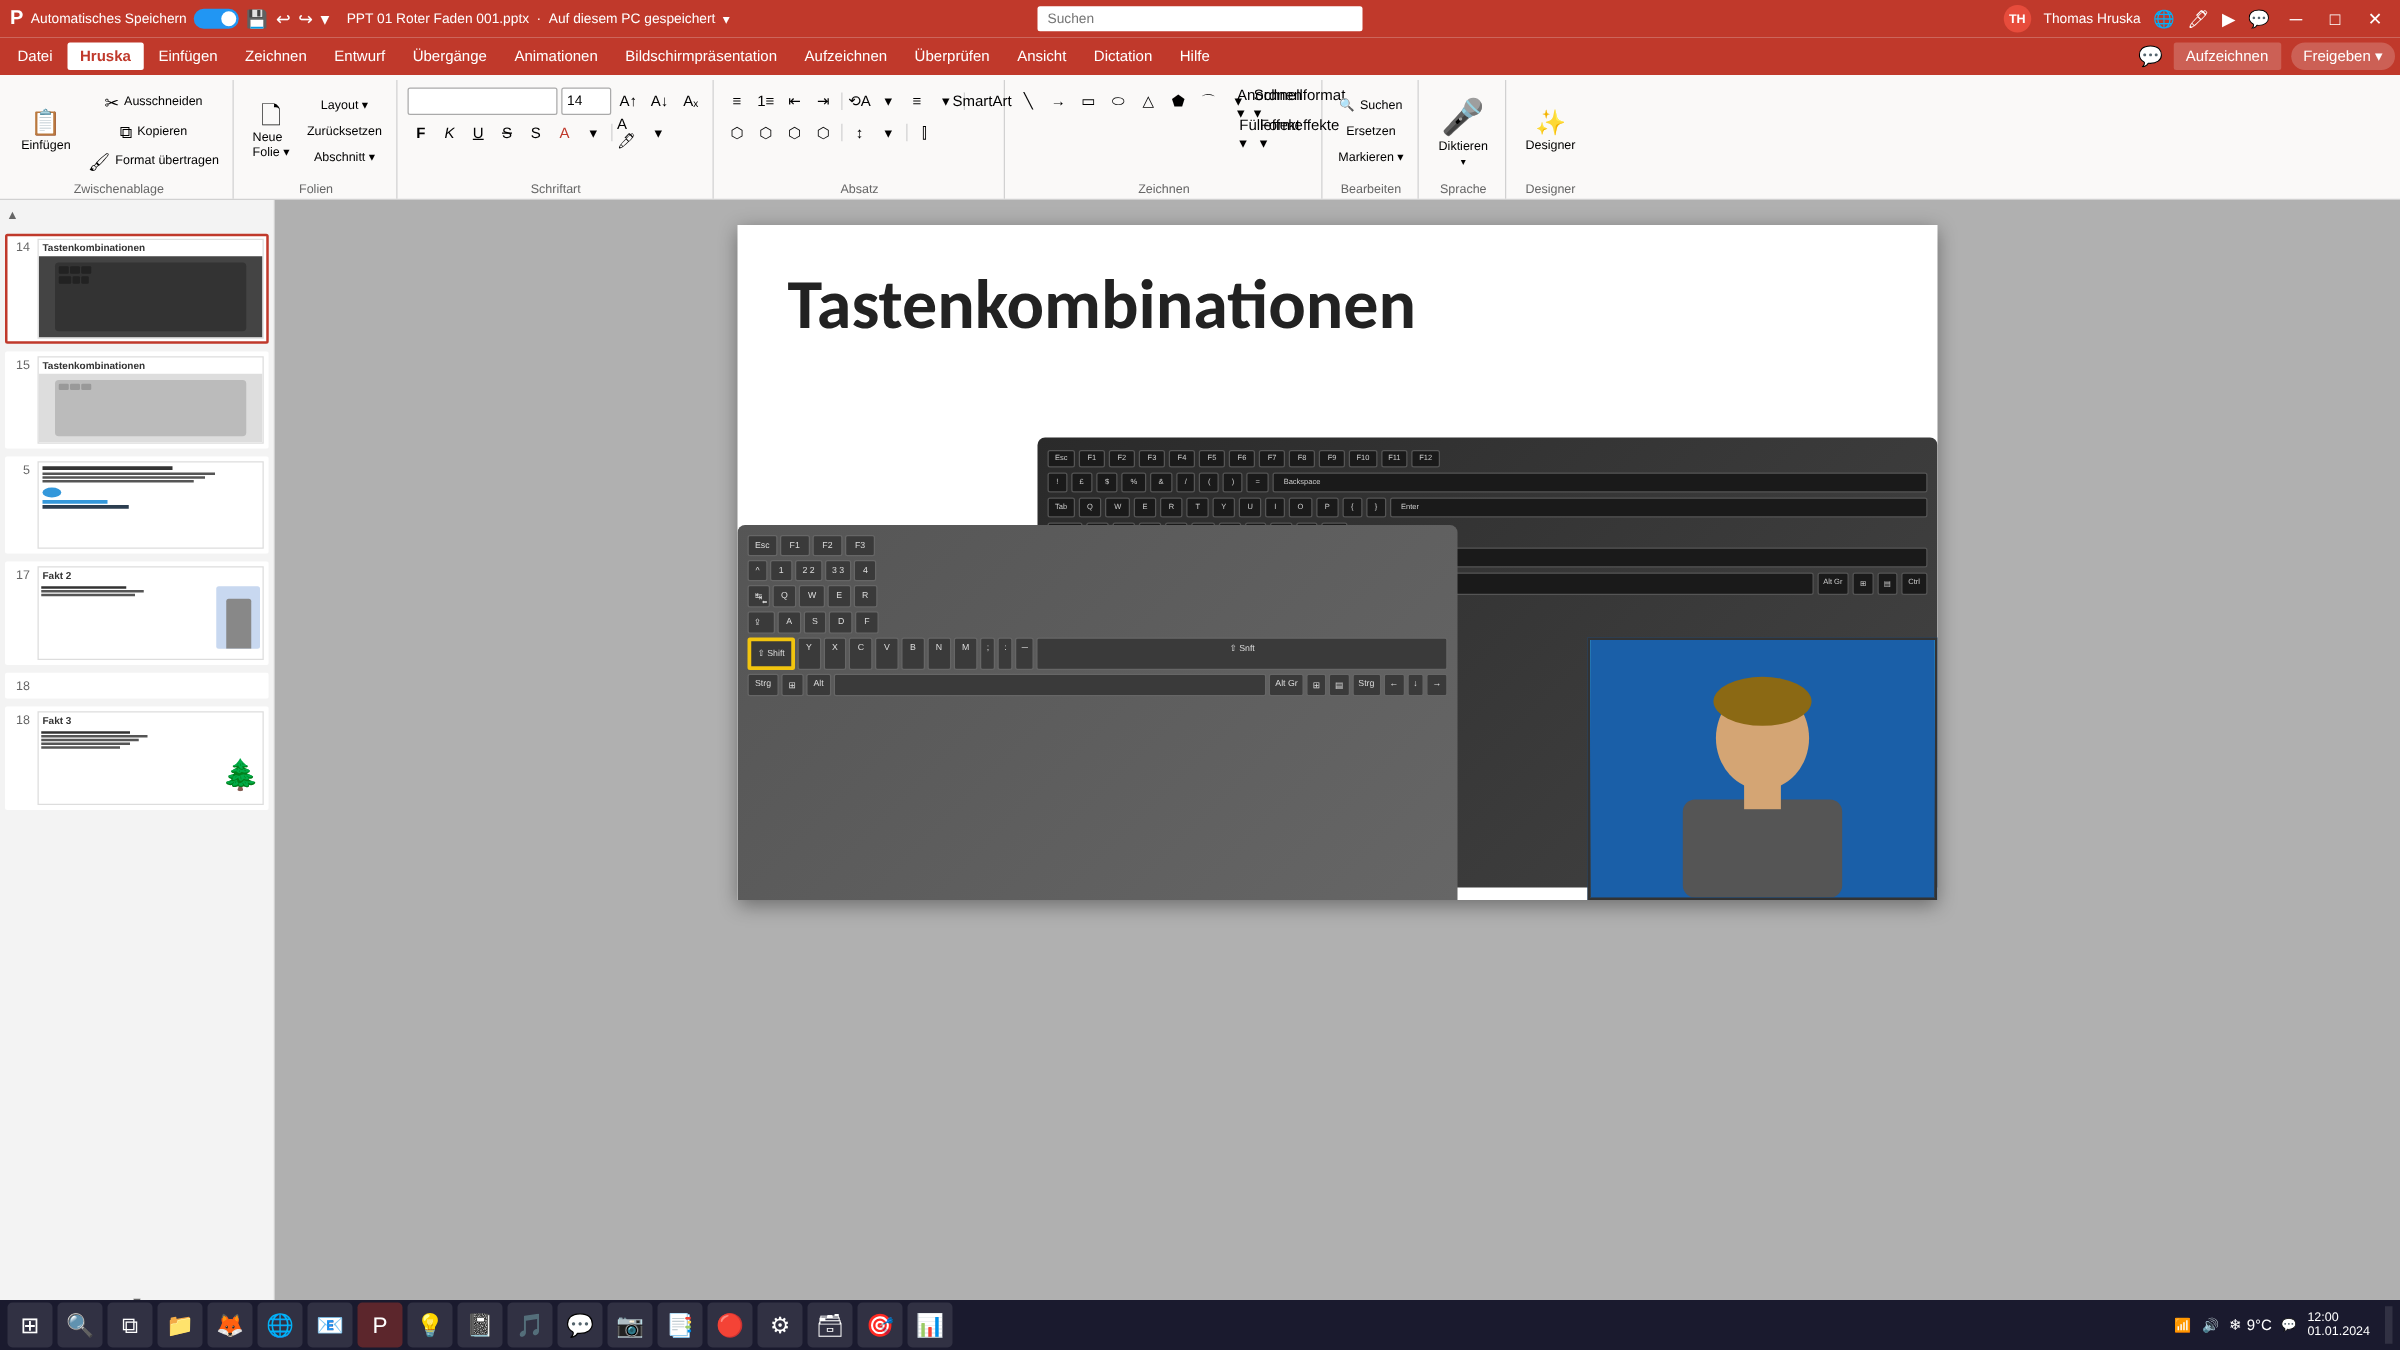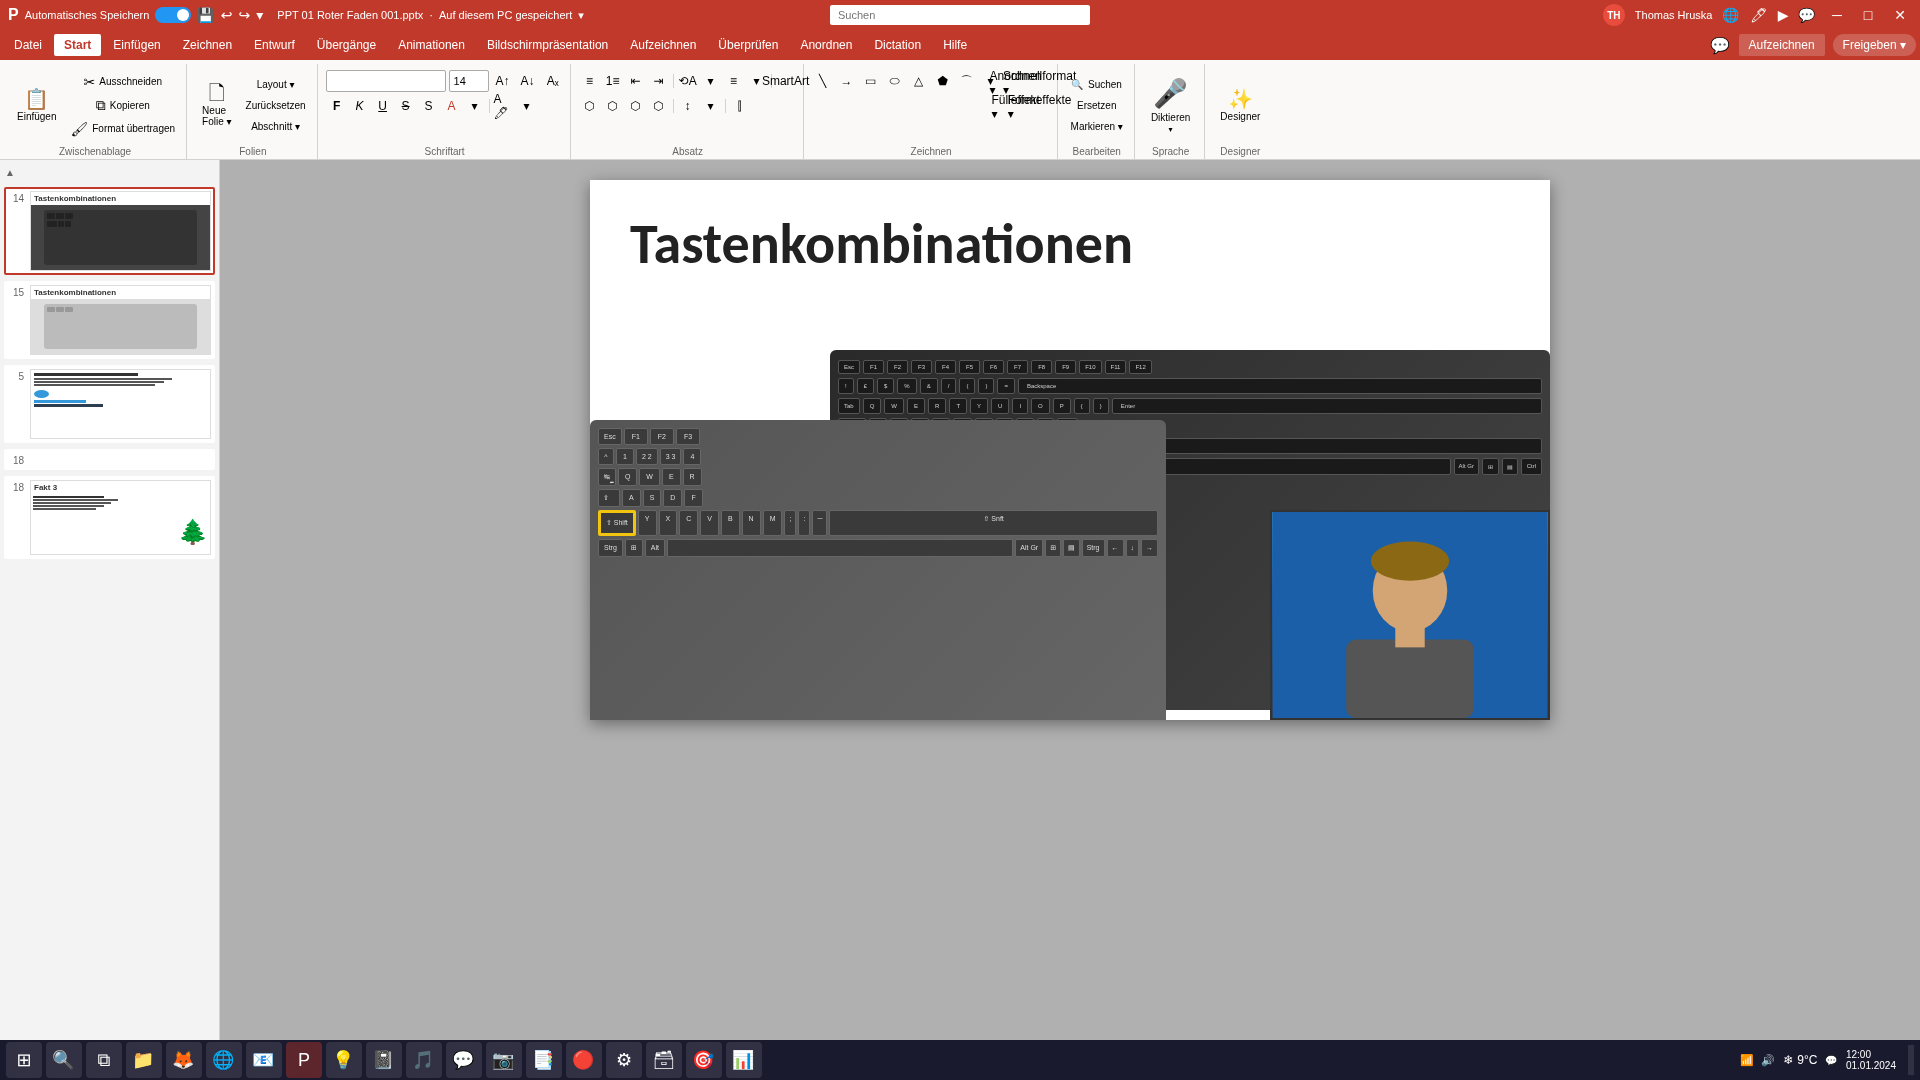--- a/index.html
+++ b/index.html
@@ -263,30 +263,30 @@
     <span style="cursor:pointer; font-size:14px;">▶</span>
     <span style="cursor:pointer; font-size:14px;">💬</span>
     <button class="title-btn">─</button>
     <button class="title-btn">□</button>
     <button class="title-btn close">✕</button>
   </div>
 </div>
 
 <div id="menubar">
   <span class="menu-item">Datei</span>
-  <span class="menu-item active">Start</span>
+  <span class="menu-item active">Hruska</span>
   <span class="menu-item">Einfügen</span>
   <span class="menu-item">Zeichnen</span>
   <span class="menu-item">Entwurf</span>
   <span class="menu-item">Übergänge</span>
   <span class="menu-item">Animationen</span>
   <span class="menu-item">Bildschirmpräsentation</span>
   <span class="menu-item">Aufzeichnen</span>
   <span class="menu-item">Überprüfen</span>
-  <span class="menu-item">Anordnen</span>
+  <span class="menu-item">Ansicht</span>
   <span class="menu-item">Dictation</span>
   <span class="menu-item">Hilfe</span>
   <div style="margin-left:auto; display:flex; gap:8px; align-items:center;">
     <span style="cursor:pointer; font-size:16px; color:white;">💬</span>
     <span class="menu-item" style="background:rgba(255,255,255,0.2);">Aufzeichnen</span>
     <span class="menu-item" style="background:rgba(255,255,255,0.2);border-radius:11px;">Freigeben ▾</span>
   </div>
 </div>
 
 <div id="ribbon">
@@ -514,20 +514,36 @@
             <div style="height:2px; background:#555; margin-bottom:1px; width:75%;"></div>
             <div style="height:2px; background:#555; margin-bottom:1px; width:70%;"></div>
             <div style="height:8px; background:#3498db; margin-top:4px; width:15px; border-radius:50%;"></div>
             <div style="height:3px; background:#3498db; margin-top:2px; width:30%;"></div>
             <div style="height:3px; background:#2c3e50; margin-top:1px; width:40%;"></div>
           </div>
         </div>
       </div>
     </div>
 
+    <div class="slide-thumb">
+      <span class="slide-num">17</span>
+      <div class="slide-preview" style="flex:1; height:75px;">
+        <div class="slide-preview-title">Fakt 2</div>
+        <div style="display:flex; padding:2px; gap:4px;">
+          <div style="flex:1;">
+            <div style="height:2px; background:#333; margin-bottom:1px; width:50%;"></div>
+            <div style="height:2px; background:#555; margin-bottom:1px; width:60%;"></div>
+            <div style="height:2px; background:#555; margin-bottom:1px; width:55%;"></div>
+          </div>
+          <div style="width:35px; height:50px; background:#c8d8f0; border-radius:2px; overflow:hidden; display:flex; align-items:flex-end; justify-content:center;">
+            <div style="width:20px; height:40px; background:#888; border-radius:2px 2px 0 0;"></div>
+          </div>
+        </div>
+      </div>
+    </div>
 
     <div class="slide-thumb">
       <span class="slide-num">18</span>
     </div>
 
     <div class="slide-thumb">
       <span class="slide-num">18</span>
       <div class="slide-preview" style="flex:1; height:75px;">
         <div class="slide-preview-title">Fakt 3</div>
         <div style="display:flex; padding:2px; gap:4px;">

